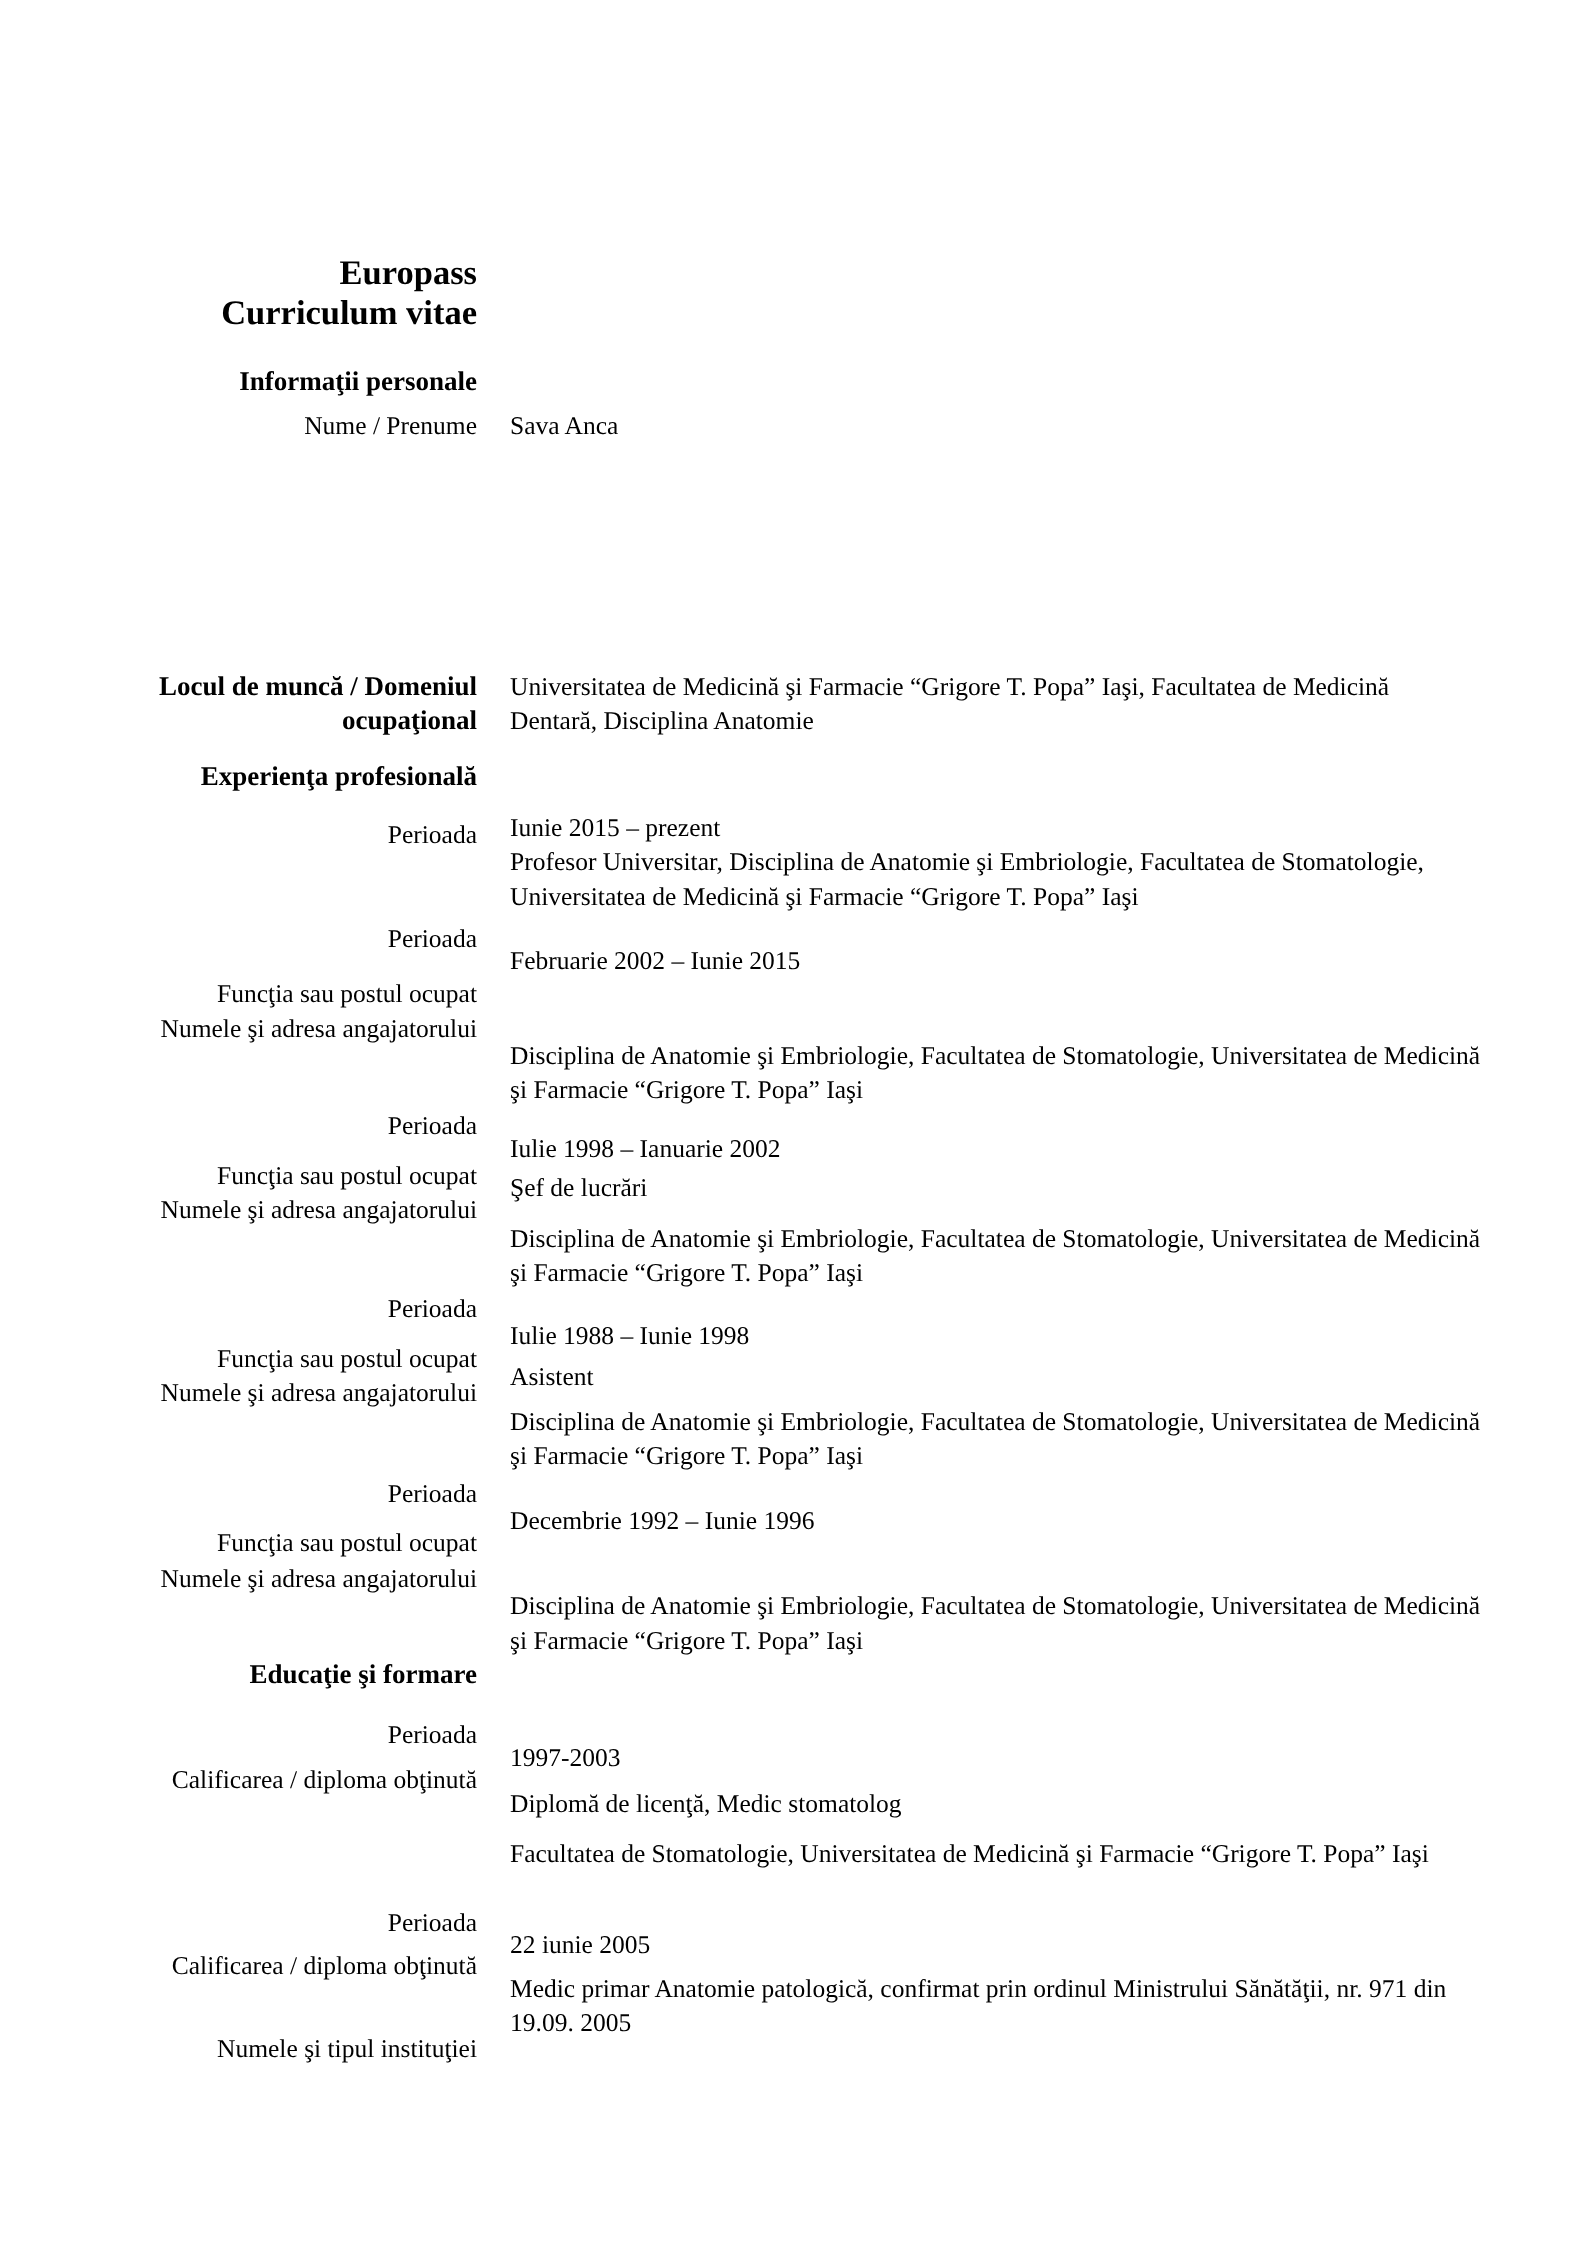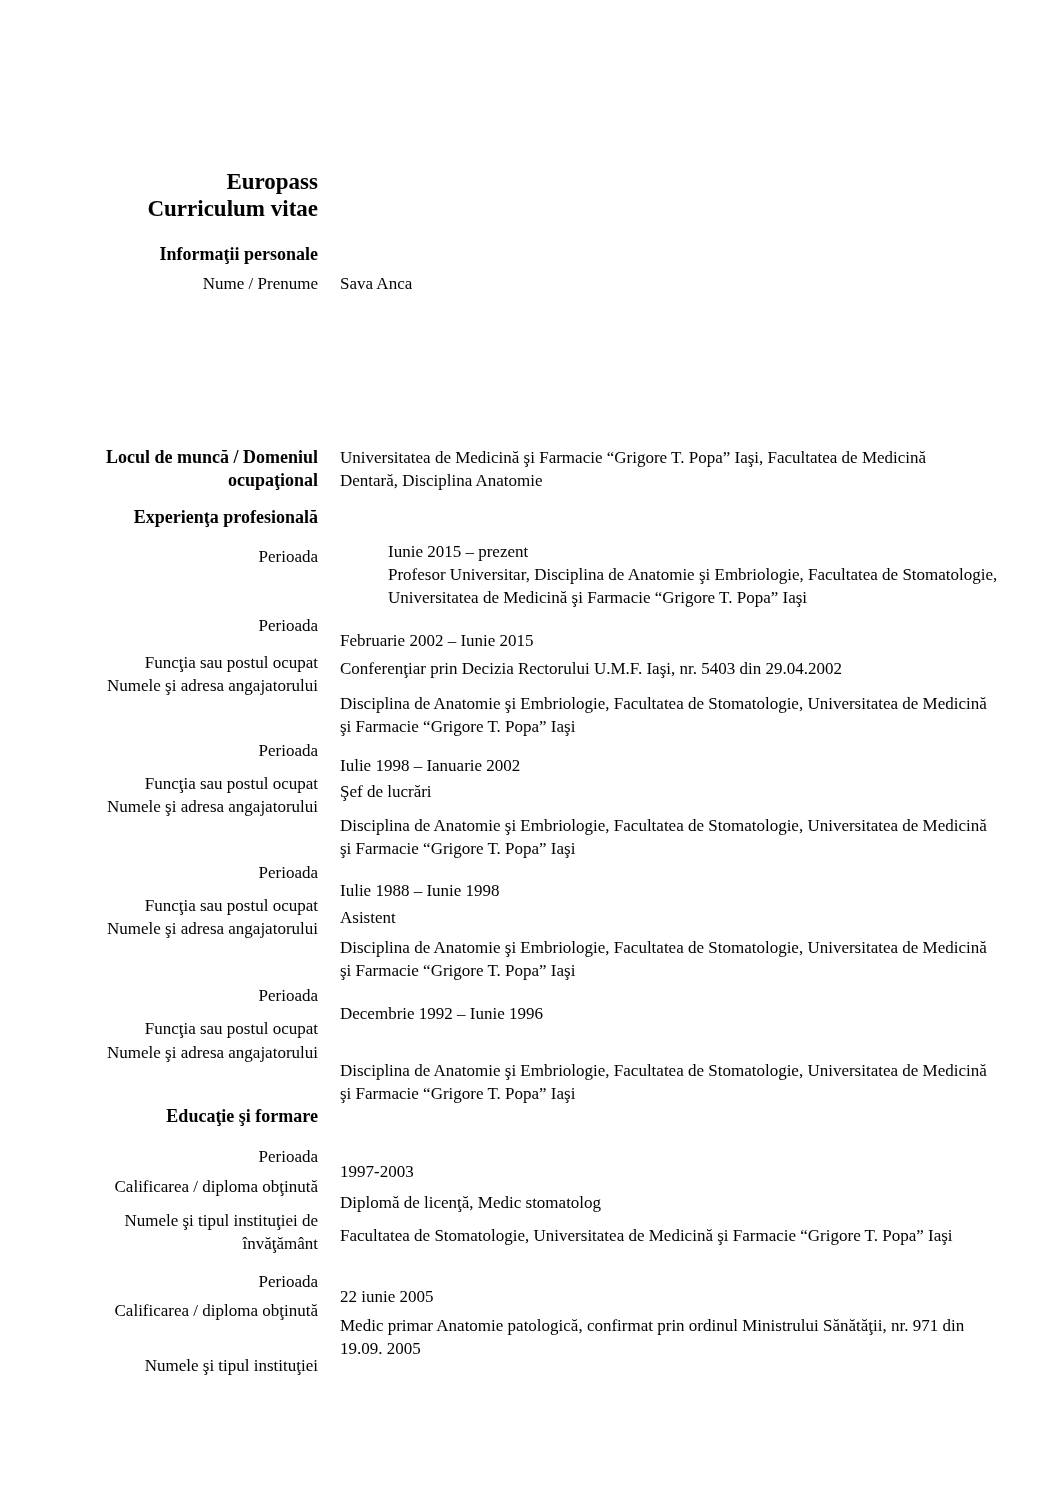--- a/index.html
+++ b/index.html
@@ -56,29 +56,28 @@
   <div class="lbl hd" style="top:243px;">Informaţii personale</div>
   <div class="lbl" style="top:272px;">Nume / Prenume</div>
   <div class="val bold" style="top:272px;">Sava Anca</div>
 
   <div class="lbl hd" style="top:446px;">Locul de muncă / Domeniul ocupaţional</div>
   <div class="val" style="top:446px;width:600px;">Universitatea de Medicină şi Farmacie “Grigore T. Popa” Iaşi, Facultatea de Medicină Dentară, Disciplina Anatomie</div>
 
   <div class="lbl hd" style="top:506px;">Experienţa profesională</div>
 
   <div class="lbl" style="top:545px;">Perioada</div>
-  <div class="val" style="top:540px;margin-left:48px;">
+  <div class="val" style="top:540px;">
     <div>Iunie 2015 – prezent</div>
     <div style="width:612px;">Profesor Universitar, Disciplina de Anatomie şi Embriologie, Facultatea de Stomatologie, Universitatea de Medicină şi Farmacie “Grigore T. Popa” Iaşi</div>
   </div>
 
   <div class="lbl" style="top:614px;">Perioada</div>
   <div class="val" style="top:629px;">Februarie 2002 – Iunie 2015</div>
   <div class="lbl" style="top:651px;">Funcţia sau postul ocupat</div>
-  <div class="val" style="top:657px;">Conferenţiar prin Decizia Rectorului U.M.F. Iaşi, nr. 5403 din 29.04.2002</div>
   <div class="lbl" style="top:674px;">Numele şi adresa angajatorului</div>
   <div class="val" style="top:692px;">Disciplina de Anatomie şi Embriologie, Facultatea de Stomatologie, Universitatea de Medicină şi Farmacie “Grigore T. Popa” Iaşi</div>
 
   <div class="lbl" style="top:739px;">Perioada</div>
   <div class="val" style="top:754px;">Iulie 1998 – Ianuarie 2002</div>
   <div class="lbl" style="top:772px;">Funcţia sau postul ocupat</div>
   <div class="val" style="top:780px;">Şef de lucrări</div>
   <div class="lbl" style="top:795px;">Numele şi adresa angajatorului</div>
   <div class="val" style="top:814px;">Disciplina de Anatomie şi Embriologie, Facultatea de Stomatologie, Universitatea de Medicină şi Farmacie “Grigore T. Popa” Iaşi</div>
 
@@ -94,21 +93,20 @@
   <div class="lbl" style="top:1017px;">Funcţia sau postul ocupat</div>
   <div class="lbl" style="top:1041px;">Numele şi adresa angajatorului</div>
   <div class="val" style="top:1059px;">Disciplina de Anatomie şi Embriologie, Facultatea de Stomatologie, Universitatea de Medicină şi Farmacie “Grigore T. Popa” Iaşi</div>
 
   <div class="lbl hd" style="top:1105px;">Educaţie şi formare</div>
 
   <div class="lbl" style="top:1145px;">Perioada</div>
   <div class="val" style="top:1160px;">1997-2003</div>
   <div class="lbl" style="top:1175px;">Calificarea / diploma obţinută</div>
   <div class="val" style="top:1191px;">Diplomă de licenţă, Medic stomatolog</div>
-  <div class="lbl" style="top:1209px;">Numele şi tipul instituţiei de învăţământ</div>
   <div class="val" style="top:1224px;width:630px;">Facultatea de Stomatologie, Universitatea de Medicină şi Farmacie “Grigore T. Popa” Iaşi</div>
 
   <div class="lbl" style="top:1270px;">Perioada</div>
   <div class="val" style="top:1285px;">22 iunie 2005</div>
   <div class="lbl" style="top:1299px;">Calificarea / diploma obţinută</div>
   <div class="val" style="top:1314px;width:662px;">Medic primar Anatomie patologică, confirmat prin ordinul Ministrului Sănătăţii, nr. 971 din 19.09. 2005</div>
   <div class="lbl" style="top:1354px;">Numele şi tipul instituţiei</div>
 
 </div>
 

